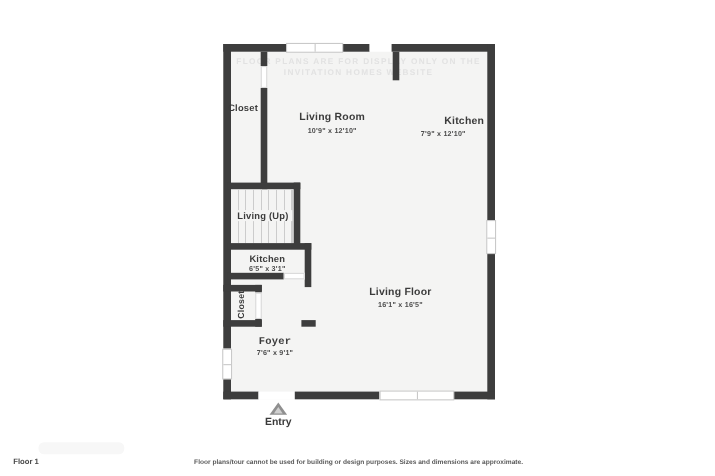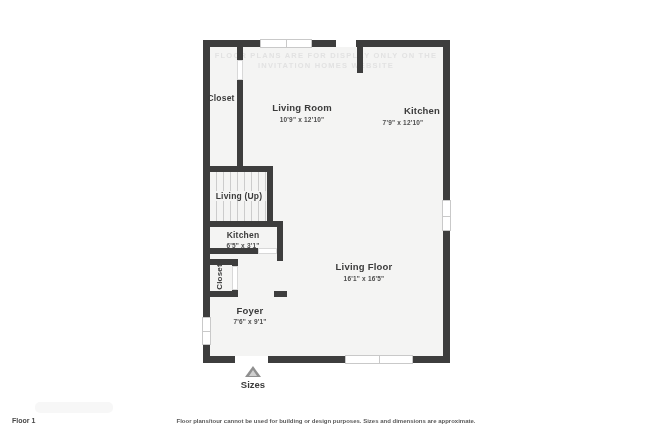--- a/index.html
+++ b/index.html
@@ -110,24 +110,24 @@
   <div class="room-name small-name bg-patch" style="left:239px;top:196px;">Living (Up)</div>
 
   <div class="room-name small-name" style="left:243px;top:235px;">Kitchen</div>
   <div class="room-dims" style="left:243px;top:245px;">6'5" x 3'1"</div>
 
   <div class="room-name small-name rotated" style="left:219px;top:277px;font-size:8px;">Closet</div>
 
   <div class="room-name" style="left:364px;top:266px;">Living Floor</div>
   <div class="room-dims" style="left:364px;top:278px;">16'1" x 16'5"</div>
 
-  <div class="room-name" style="left:250px;top:310px;">Foyer</div>
+  <div class="room-name" style="left:250px;top:310px;font-family:Liberation Mono, monospace;">Foyer</div>
   <div class="room-dims" style="left:250px;top:321px;">7'6" x 9'1"</div>
 
   <div class="entry-arrow"></div>
   <div class="entry-arrow-inner"></div>
-  <div class="entry-label">Sizes</div>
+  <div class="entry-label">Entry</div>
 
   <div class="footer-pill"></div>
   <div class="floor-label">Floor 1</div>
   <div class="disclaimer">Floor plans/tour cannot be used for building or design purposes. Sizes and dimensions are approximate.</div>
 
 </div>
 
 </body></html>

